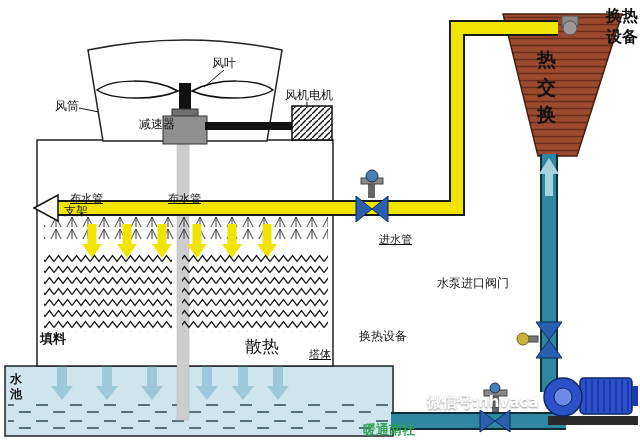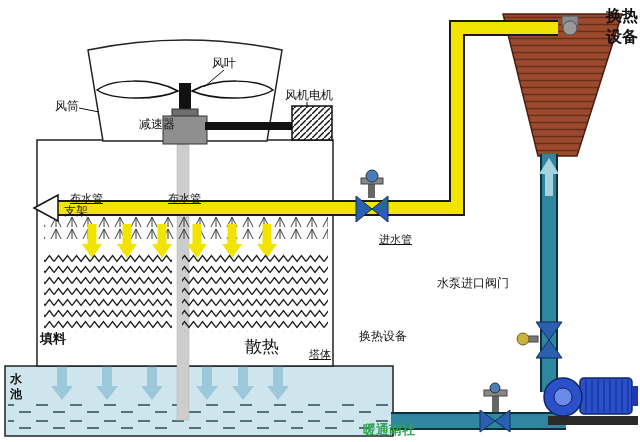--- a/index.html
+++ b/index.html
@@ -175,16 +175,18 @@
   <div class="lbl" style="left:64px;top:160px;margin-top:44px;">支架</div>
   <div class="lbl lbl-sm" style="left:70px;top:192px;">布水管</div>
   <div class="lbl lbl-sm" style="left:168px;top:192px;">布水管</div>
   <div class="lbl lbl-bold" style="left:40px;top:331px;font-size:13px;">填料</div>
   <div class="lbl lbl-big" style="left:245px;top:336px;">散热</div>
   <div class="lbl lbl-sm" style="left:309px;top:348px;">塔体</div>
   <div class="lbl vtext pool-label" style="left:10px;top:372px;">水池</div>
   <div class="lbl lbl-sm" style="left:379px;top:233px;">进水管</div>
   <div class="lbl" style="left:437px;top:276px;">水泵进口阀门</div>
   <div class="lbl" style="left:359px;top:329px;">换热设备</div>
+  <div class="lbl vtext hx-label" style="left:537px;top:46px;">热交换</div>
   <div class="lbl vtext hx-equip" style="left:606px;top:6px;">换热设备</div>
   <div class="lbl wm-green" style="left:363px;top:382px;">暖通南社</div>
+  <div class="lbl wm-white" style="left:427px;top:393px;">微信号:nhvaca</div>
 
 </div>
 
 </body></html>

